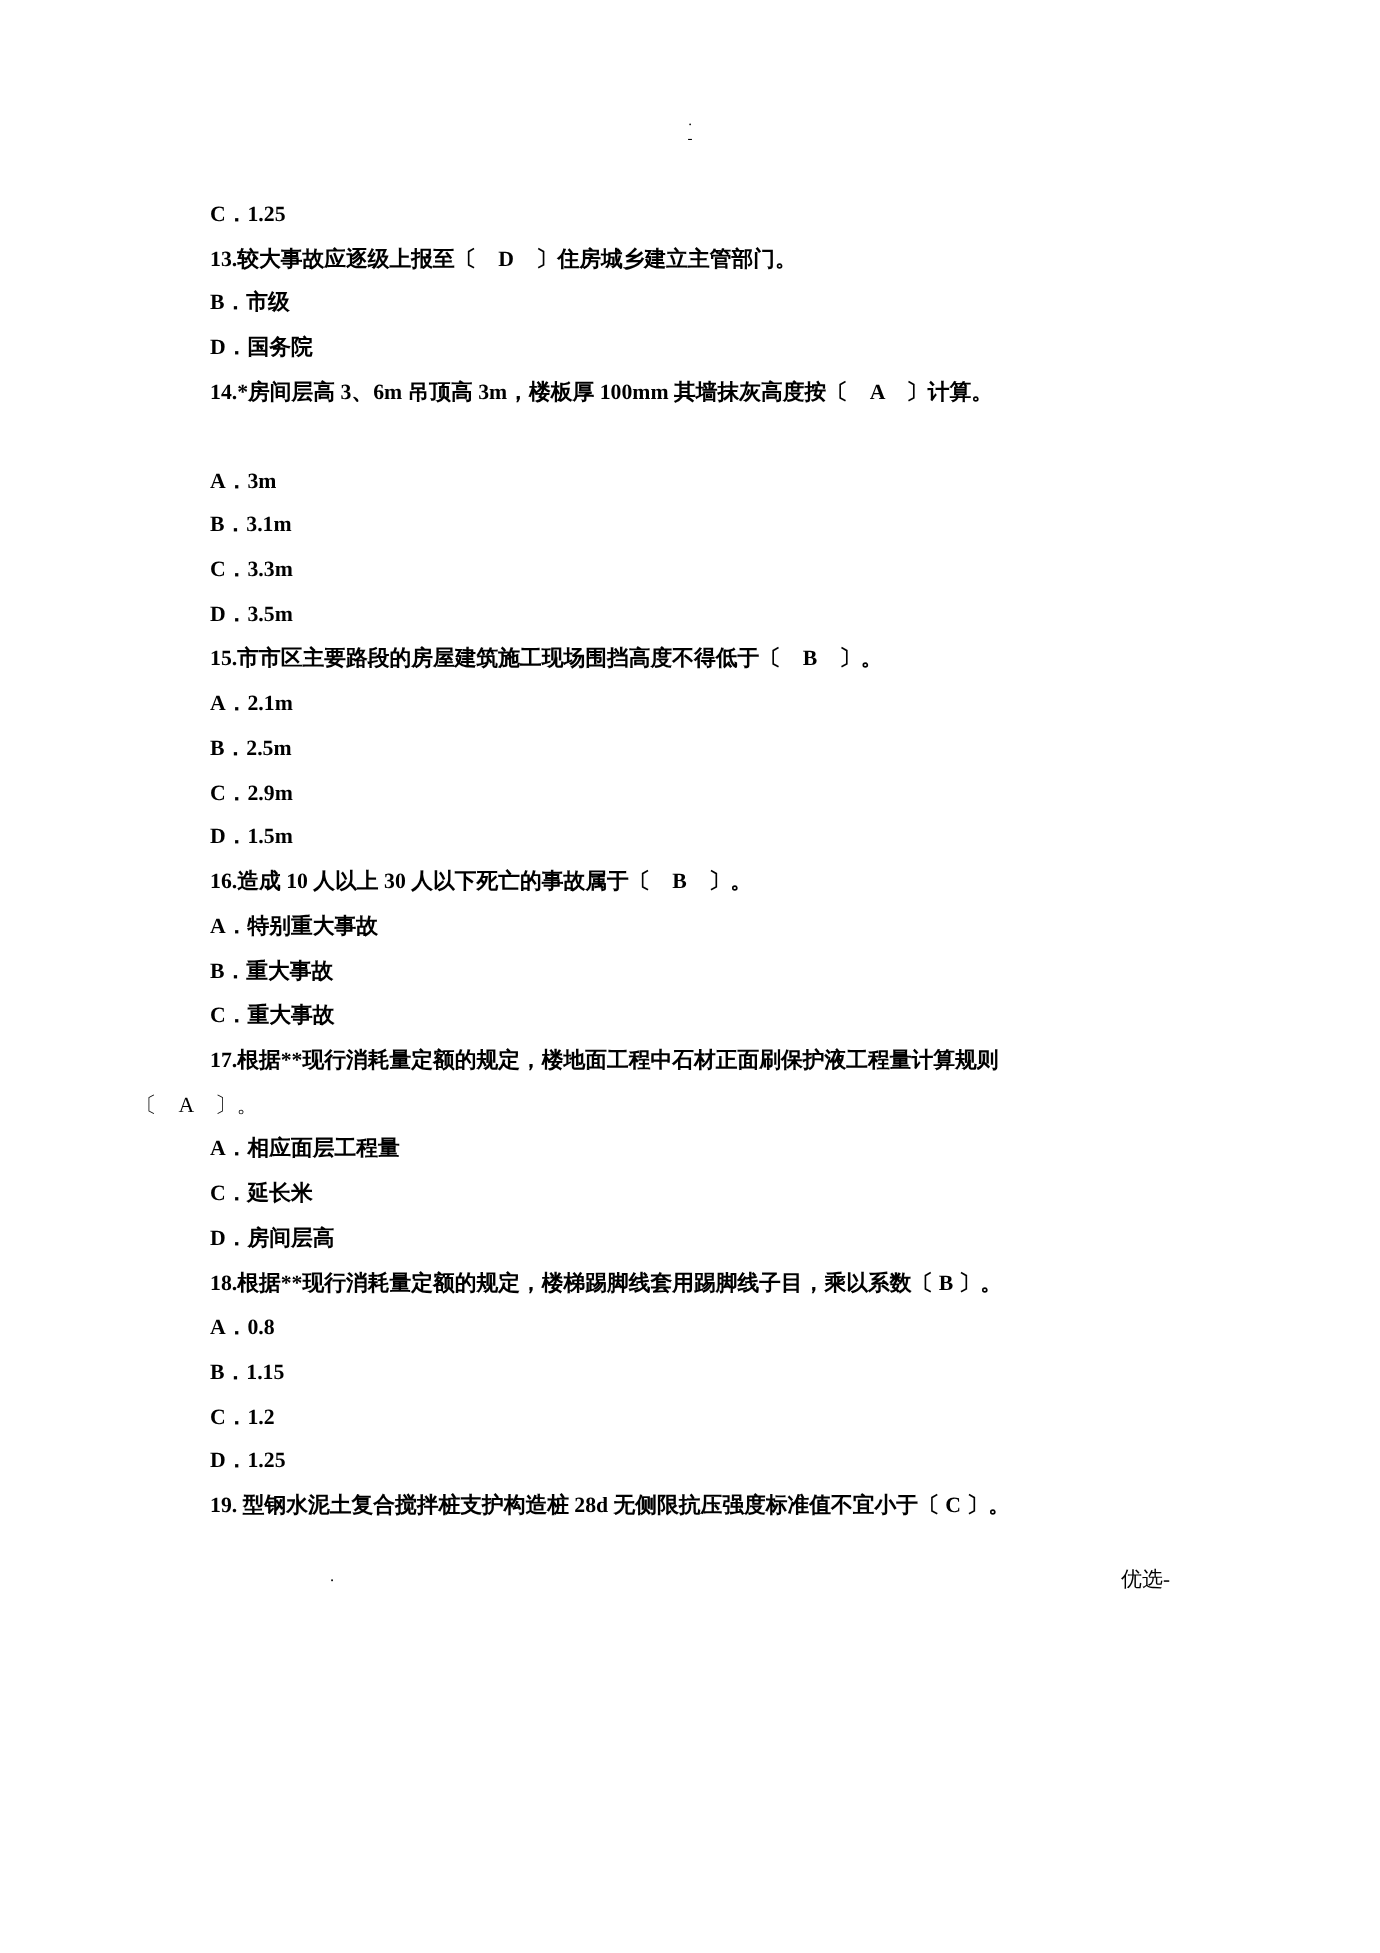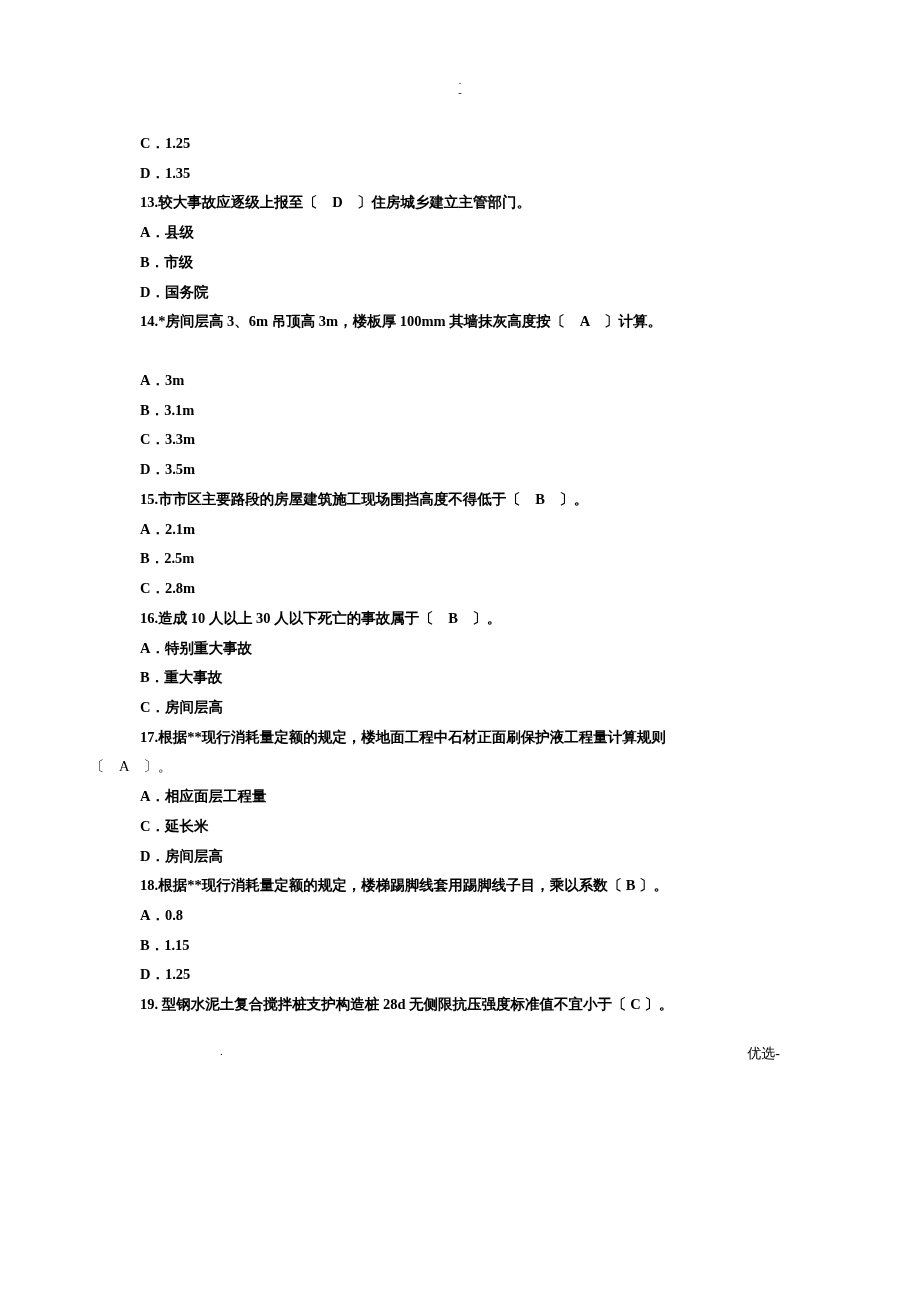--- a/index.html
+++ b/index.html
@@ -50,47 +50,47 @@
 </head>
 <body>
 
 <div class="page">
   <div class="header-marks">
     <div>.</div>
     <div>-</div>
   </div>
   <div class="content">
     <div class="line">C．1.25</div>
-    <div class="line">D．1.35</div>
     <div class="line">13.较大事故应逐级上报至〔　D　〕住房城乡建立主管部门。</div>
-    <div class="line">A．县级</div>
     <div class="line">B．市级</div>
     <div class="line">D．国务院</div>
     <div class="line">14.*房间层高 3、6m 吊顶高 3m，楼板厚 100mm 其墙抹灰高度按〔　A　〕计算。</div>
     <div class="spacer-line"></div>
     <div class="line">A．3m</div>
     <div class="line">B．3.1m</div>
     <div class="line">C．3.3m</div>
     <div class="line">D．3.5m</div>
     <div class="line">15.市市区主要路段的房屋建筑施工现场围挡高度不得低于〔　B　〕。</div>
     <div class="line">A．2.1m</div>
     <div class="line">B．2.5m</div>
-    <div class="line">C．2.8m</div>
+    <div class="line">C．2.9m</div>
+    <div class="line">D．1.5m</div>
     <div class="line">16.造成 10 人以上 30 人以下死亡的事故属于〔　B　〕。</div>
     <div class="line">A．特别重大事故</div>
     <div class="line">B．重大事故</div>
-    <div class="line">C．房间层高</div>
+    <div class="line">C．重大事故</div>
     <div class="line">17.根据**现行消耗量定额的规定，楼地面工程中石材正面刷保护液工程量计算规则</div>
     <div class="line-no-indent">〔　A　〕。</div>
     <div class="line">A．相应面层工程量</div>
     <div class="line">C．延长米</div>
     <div class="line">D．房间层高</div>
     <div class="line">18.根据**现行消耗量定额的规定，楼梯踢脚线套用踢脚线子目，乘以系数〔 B 〕。</div>
     <div class="line">A．0.8</div>
     <div class="line">B．1.15</div>
+    <div class="line">C．1.2</div>
     <div class="line">D．1.25</div>
     <div class="line">19. 型钢水泥土复合搅拌桩支护构造桩 28d 无侧限抗压强度标准值不宜小于〔 C 〕。</div>
   </div>
   <div class="footer">
     <span class="footer-left">.</span>
     <span>优选-</span>
   </div>
 </div>
 
 </body></html>

